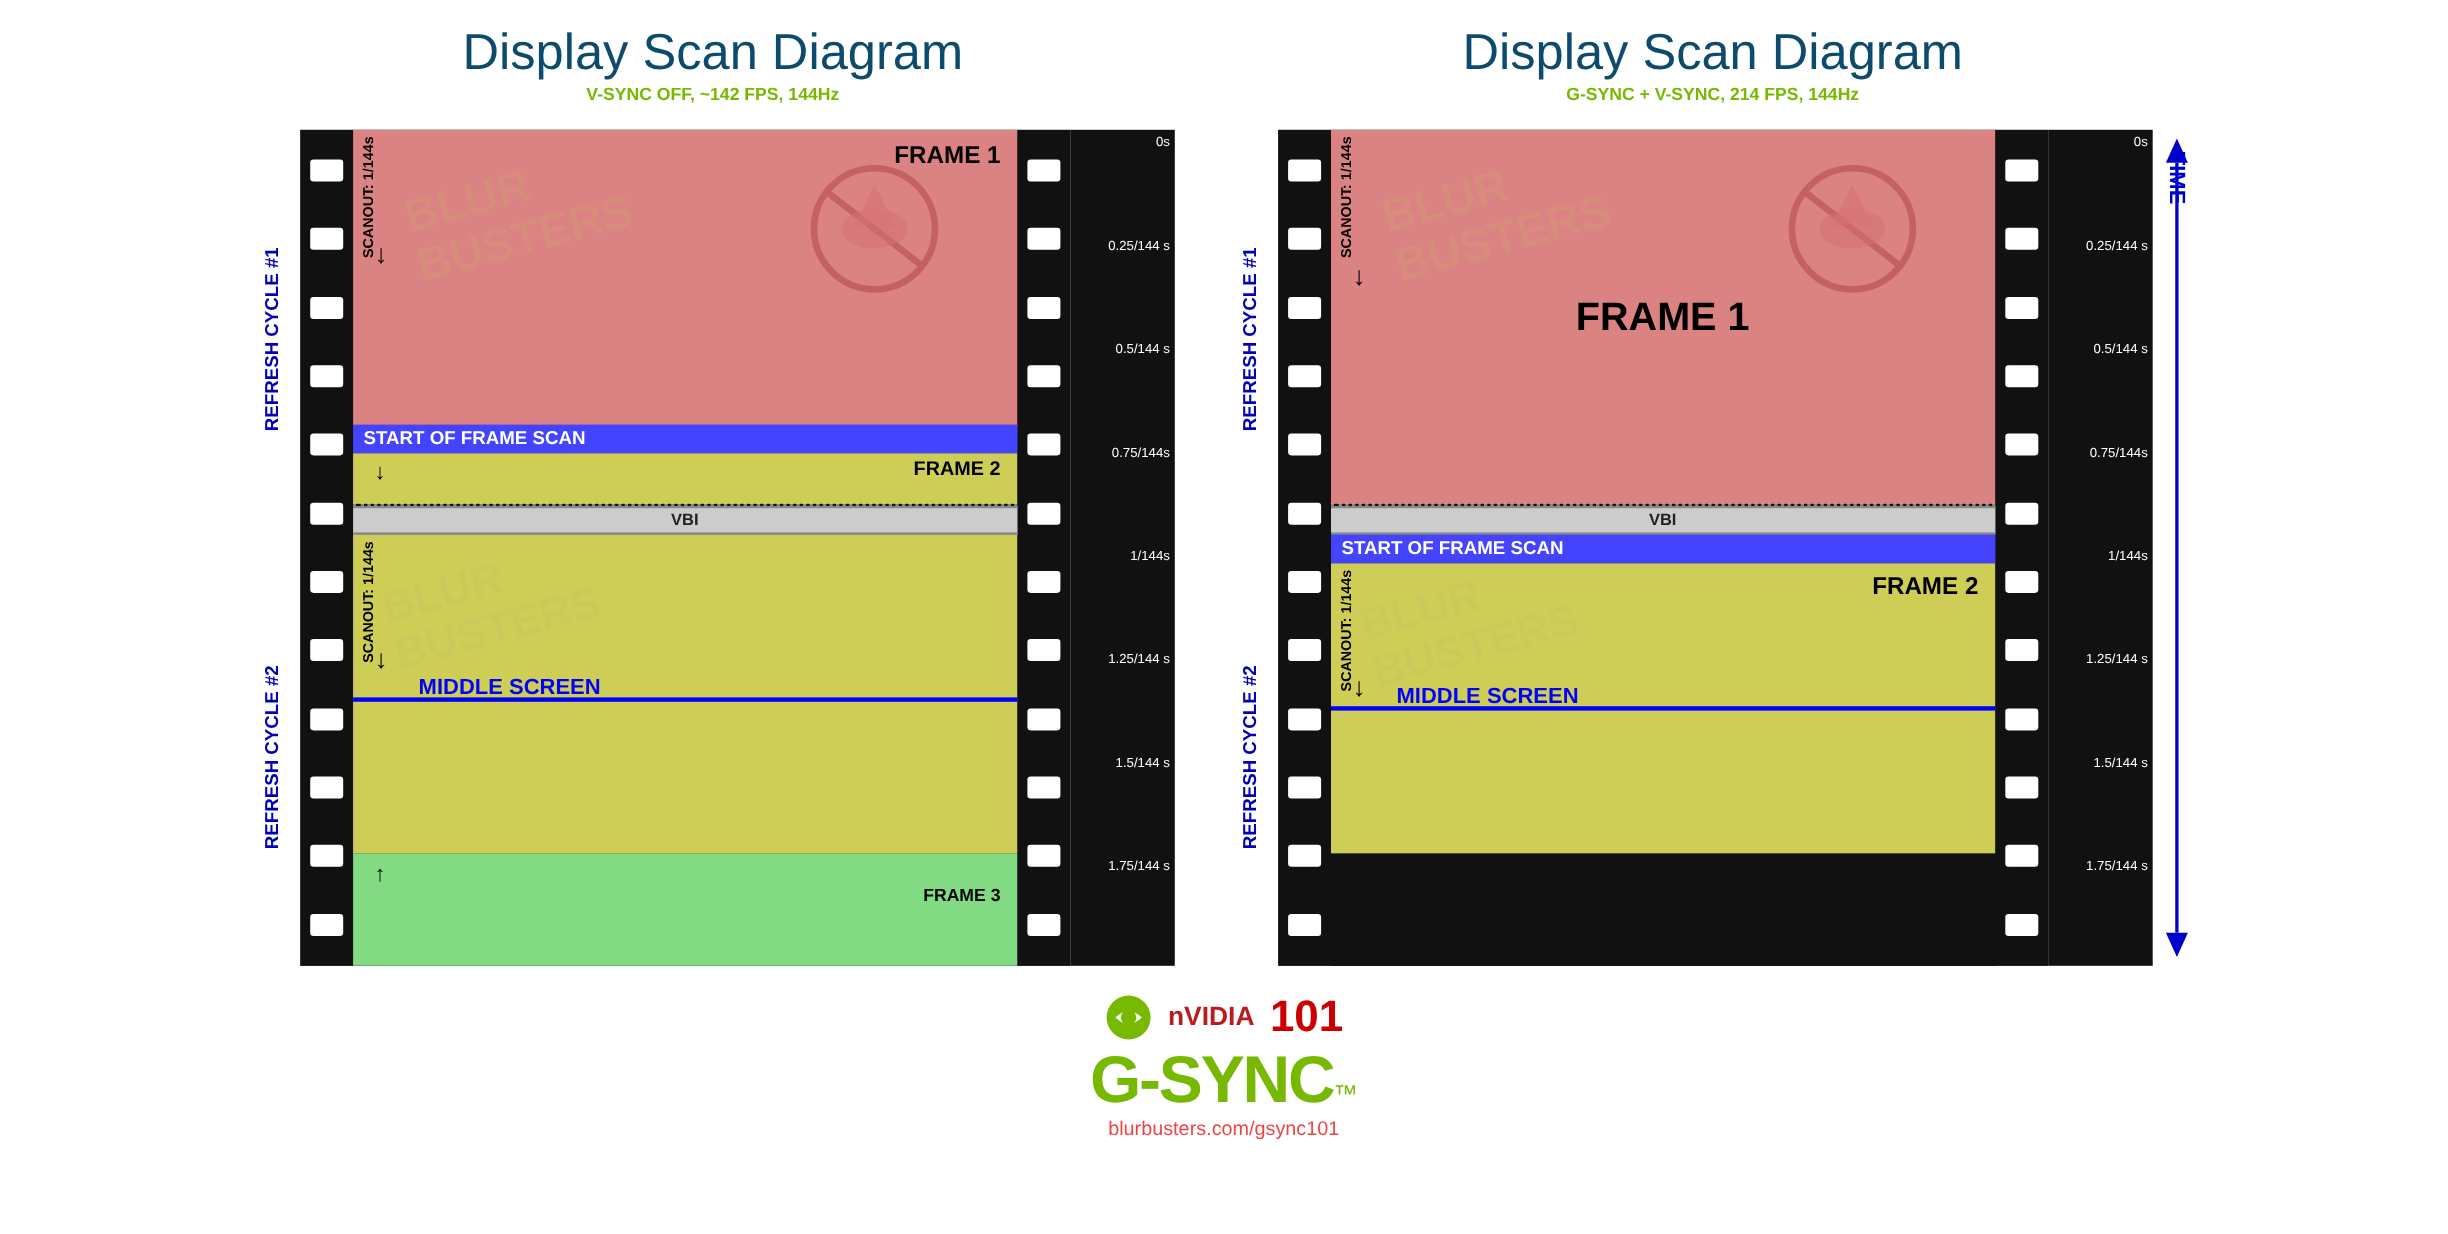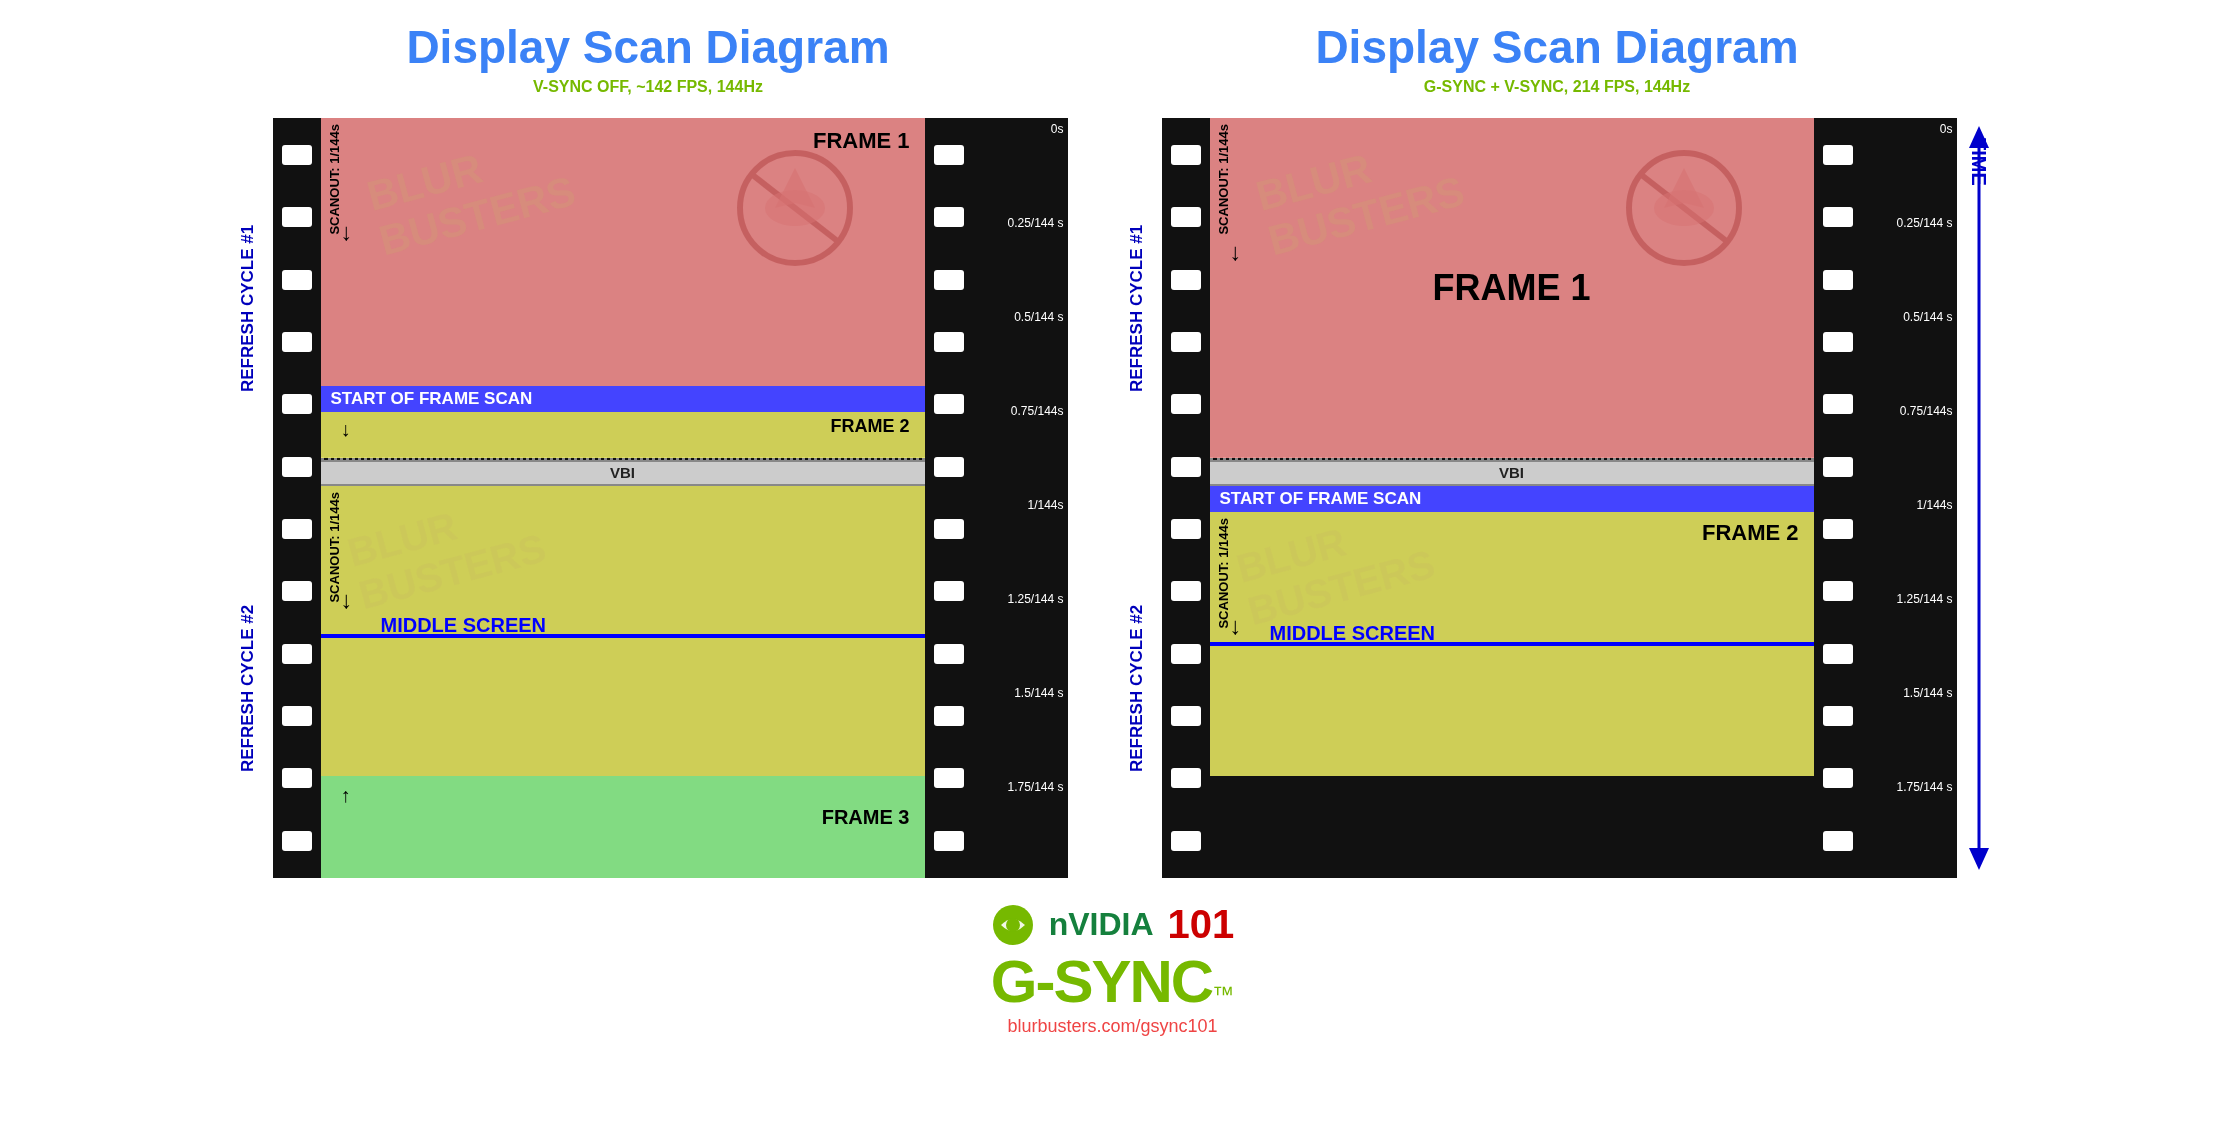--- a/index.html
+++ b/index.html
@@ -14,22 +14,22 @@
       width: 2225px;
       min-height: 1122px;
       background: #fff;
       display: flex;
       flex-direction: column;
       align-items: center;
       padding: 20px 0 10px 0;
     }
     .diagram-title {
       font-size: 46px;
-      font-weight: 700;
-      color: #3b82f6;
+      font-weight: 400;
+      color: #0c4a6e;
       margin-bottom: 4px;
       text-align: center;
     }
     .diagram-subtitle {
       font-size: 16px;
       font-weight: 700;
       color: #76b900;
       margin-bottom: 12px;
       text-align: center;
     }
@@ -235,21 +235,21 @@
                   <div style="position:absolute; left:6px; top:6px; writing-mode:vertical-rl; transform:rotate(180deg); font-size:13px; font-weight:700; color:#000;">SCANOUT: 1/144s</div>
                   <div style="position:absolute; left:20px; top:100px; font-size:24px; color:#000; font-weight:900;">↓</div>
                 </div>
 
                 <div style="position:absolute; top:148px; left:0; right:0; height:4px; background:#0000ff; z-index:6;"></div>
                 <div style="position:absolute; top:128px; left:60px; font-size:20px; font-weight:900; color:#0000ff; z-index:7;">MIDDLE SCREEN</div>
 
                 <div style="position:absolute; top:290px; left:0; right:0; height:104px; background:rgba(150,255,150,0.85); z-index:2;">
 
                   <div style="position:absolute; left:20px; top:8px; font-size:20px; color:#000;">↑</div>
-                  <div style="position:absolute; right:15px; top:30px; font-size:20px; font-weight:900; color:#000;">FRAME 3</div>
+                  <div style="position:absolute; right:15px; top:30px; font-size:16px; font-weight:900; color:#000;">FRAME 3</div>
                 </div>
               </div>
             </div>
 
             <div class="sprockets-right" style="height:760px; justify-content:space-around;">
               <div class="sh"></div>
               <div class="sh"></div>
               <div class="sh"></div>
               <div class="sh"></div>
               <div class="sh"></div>
@@ -409,21 +409,21 @@
   </div>
 
   <div class="footer" style="margin-top:24px;">
     <div class="footer-brand">
 
       <svg width="44" height="44" viewBox="0 0 44 44" style="margin-right:4px;">
         <circle cx="22" cy="22" r="20" fill="#76b900"></circle>
         <path d="M10 22 Q22 10 34 22 Q22 34 10 22Z" fill="#fff" opacity="0.9"></path>
         <circle cx="22" cy="22" r="7" fill="#76b900"></circle>
       </svg>
-      <span style="font-size:32px; font-weight:900; color:#15803d;">nVIDIA</span>
+      <span style="font-size:24px; font-weight:900; color:#b91c1c;">nVIDIA</span>
       <span style="font-size:40px; font-weight:900; color:#cc0000; margin-left:4px;">101</span>
     </div>
     <div style="display:flex; align-items:baseline; gap:0;">
       <span style="font-size:60px; font-weight:900; color:#76b900; letter-spacing:-2px;">G-SYNC</span>
       <span style="font-size:22px; color:#76b900; vertical-align:super;">™</span>
     </div>
     <div style="font-size:18px; color:#ef4444;">blurbusters.com/gsync101</div>
   </div>
 </div>
 

